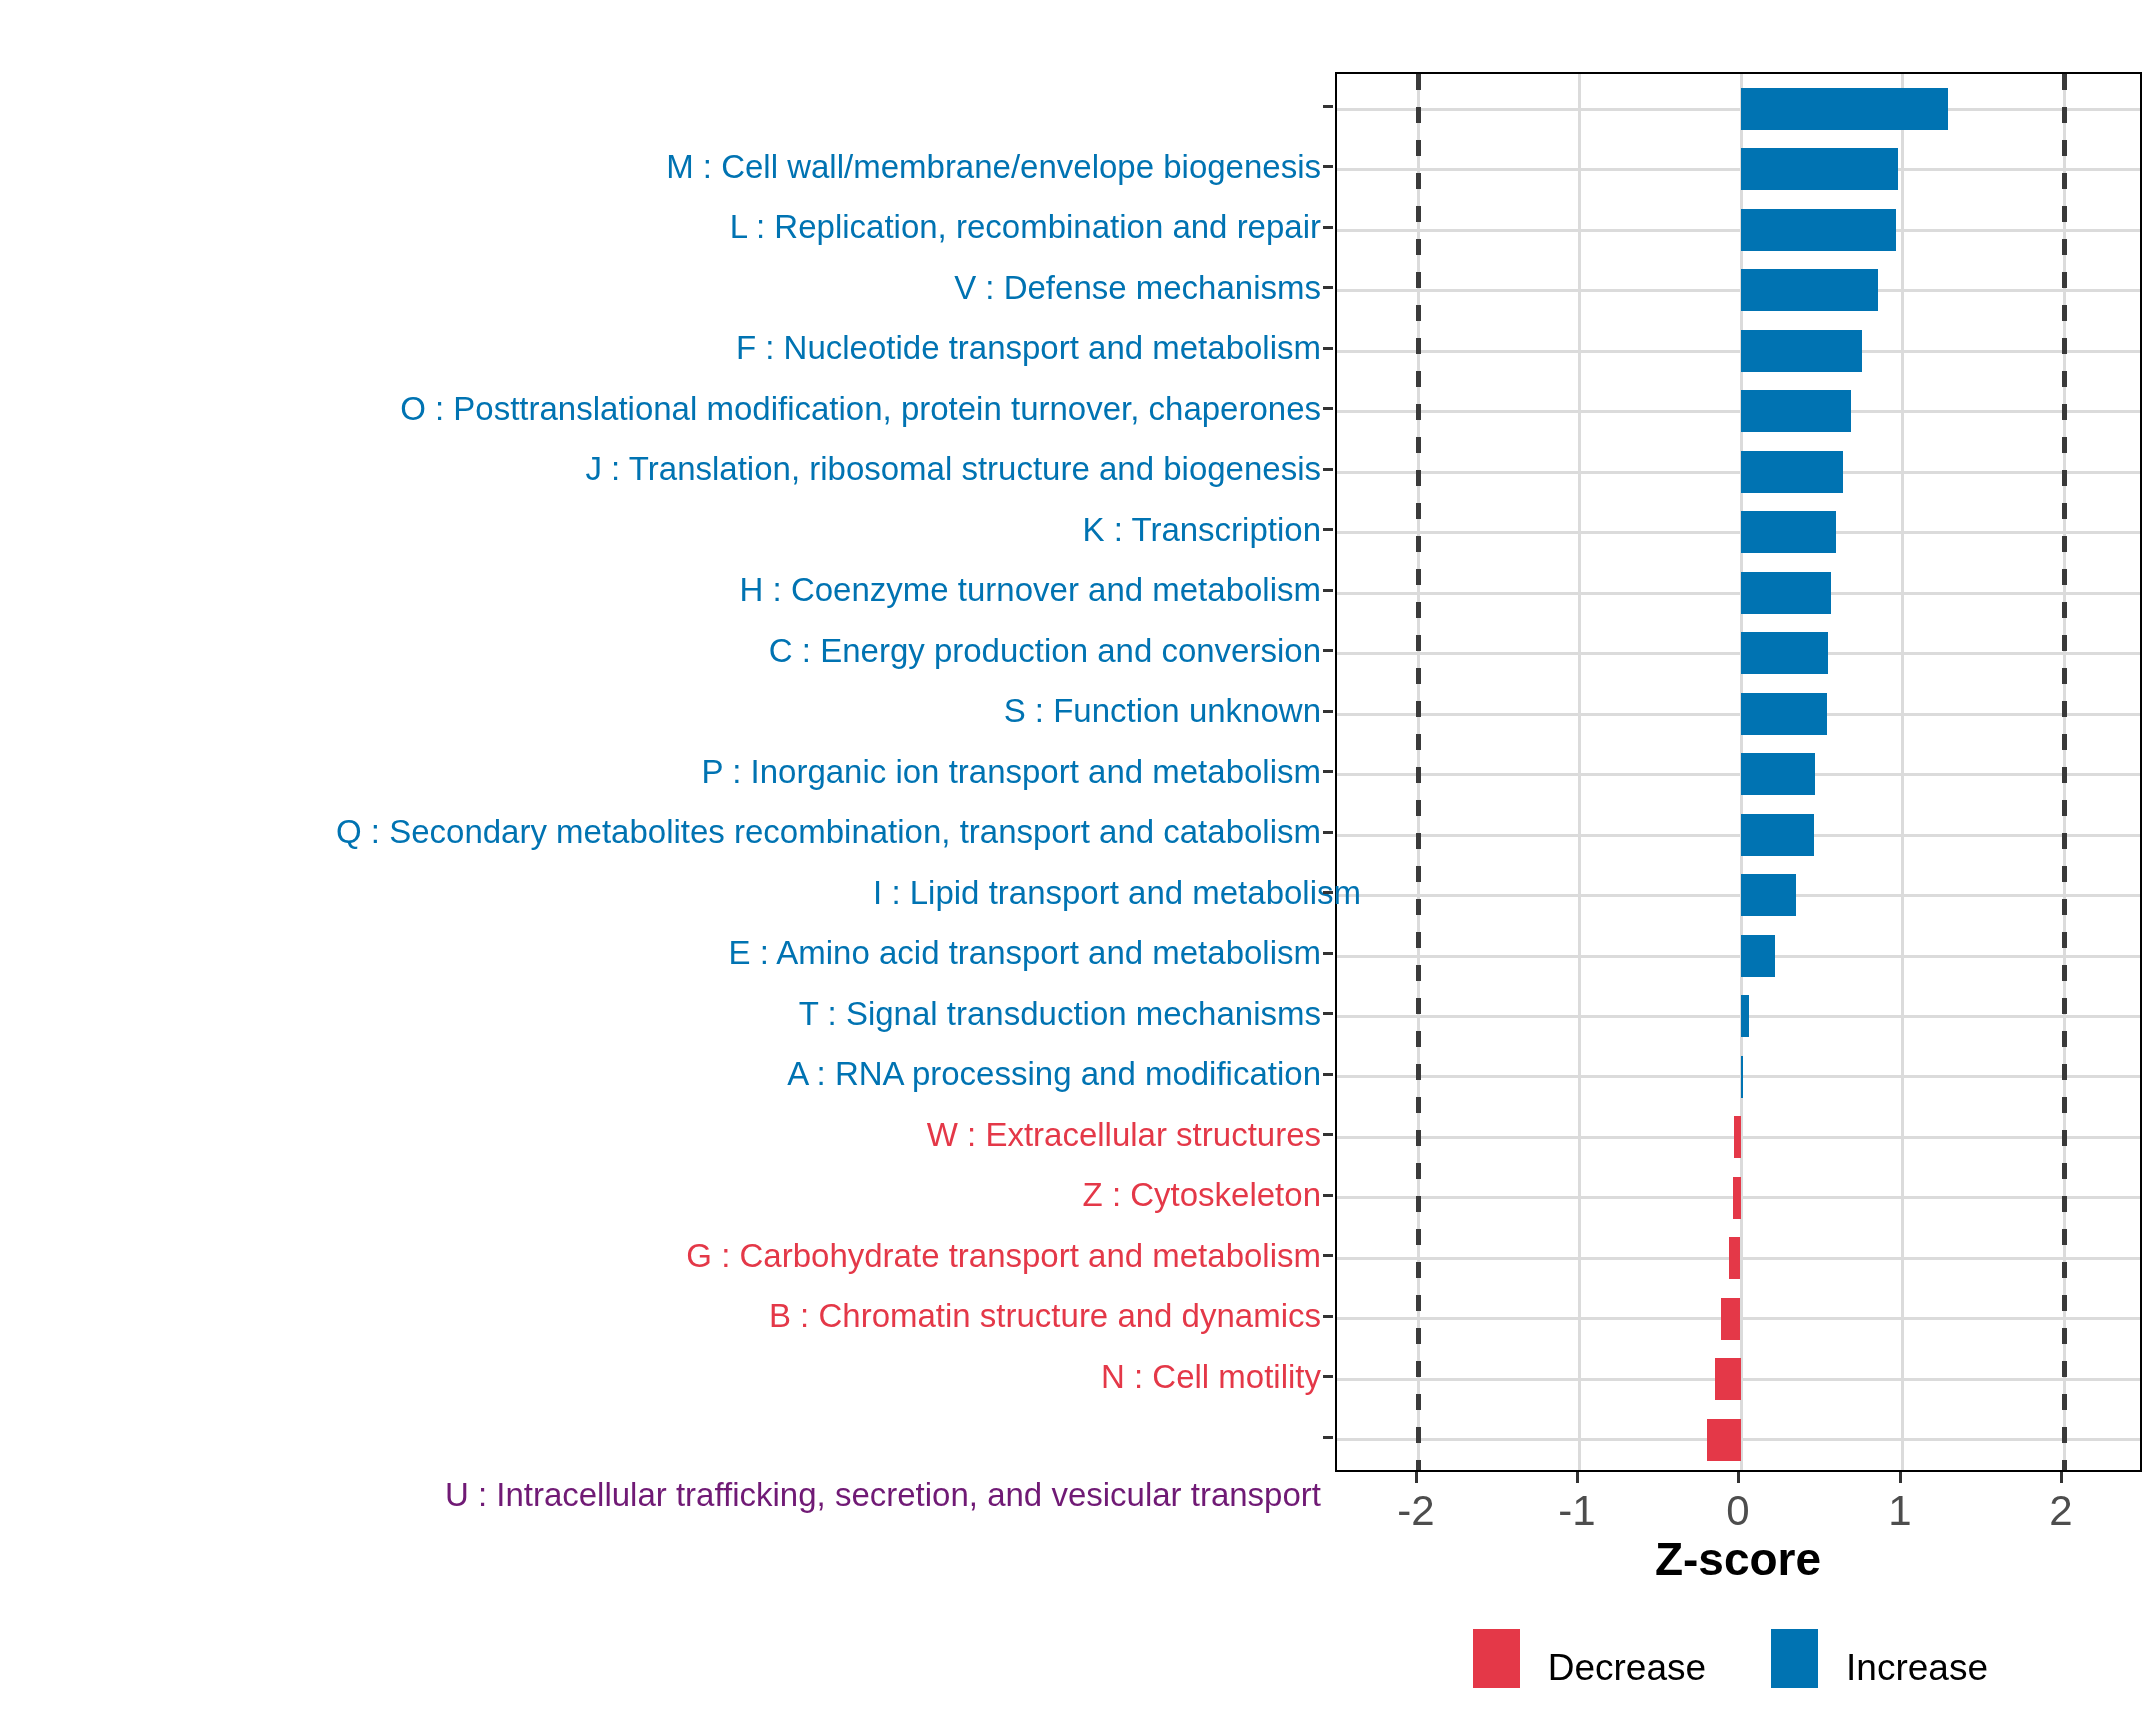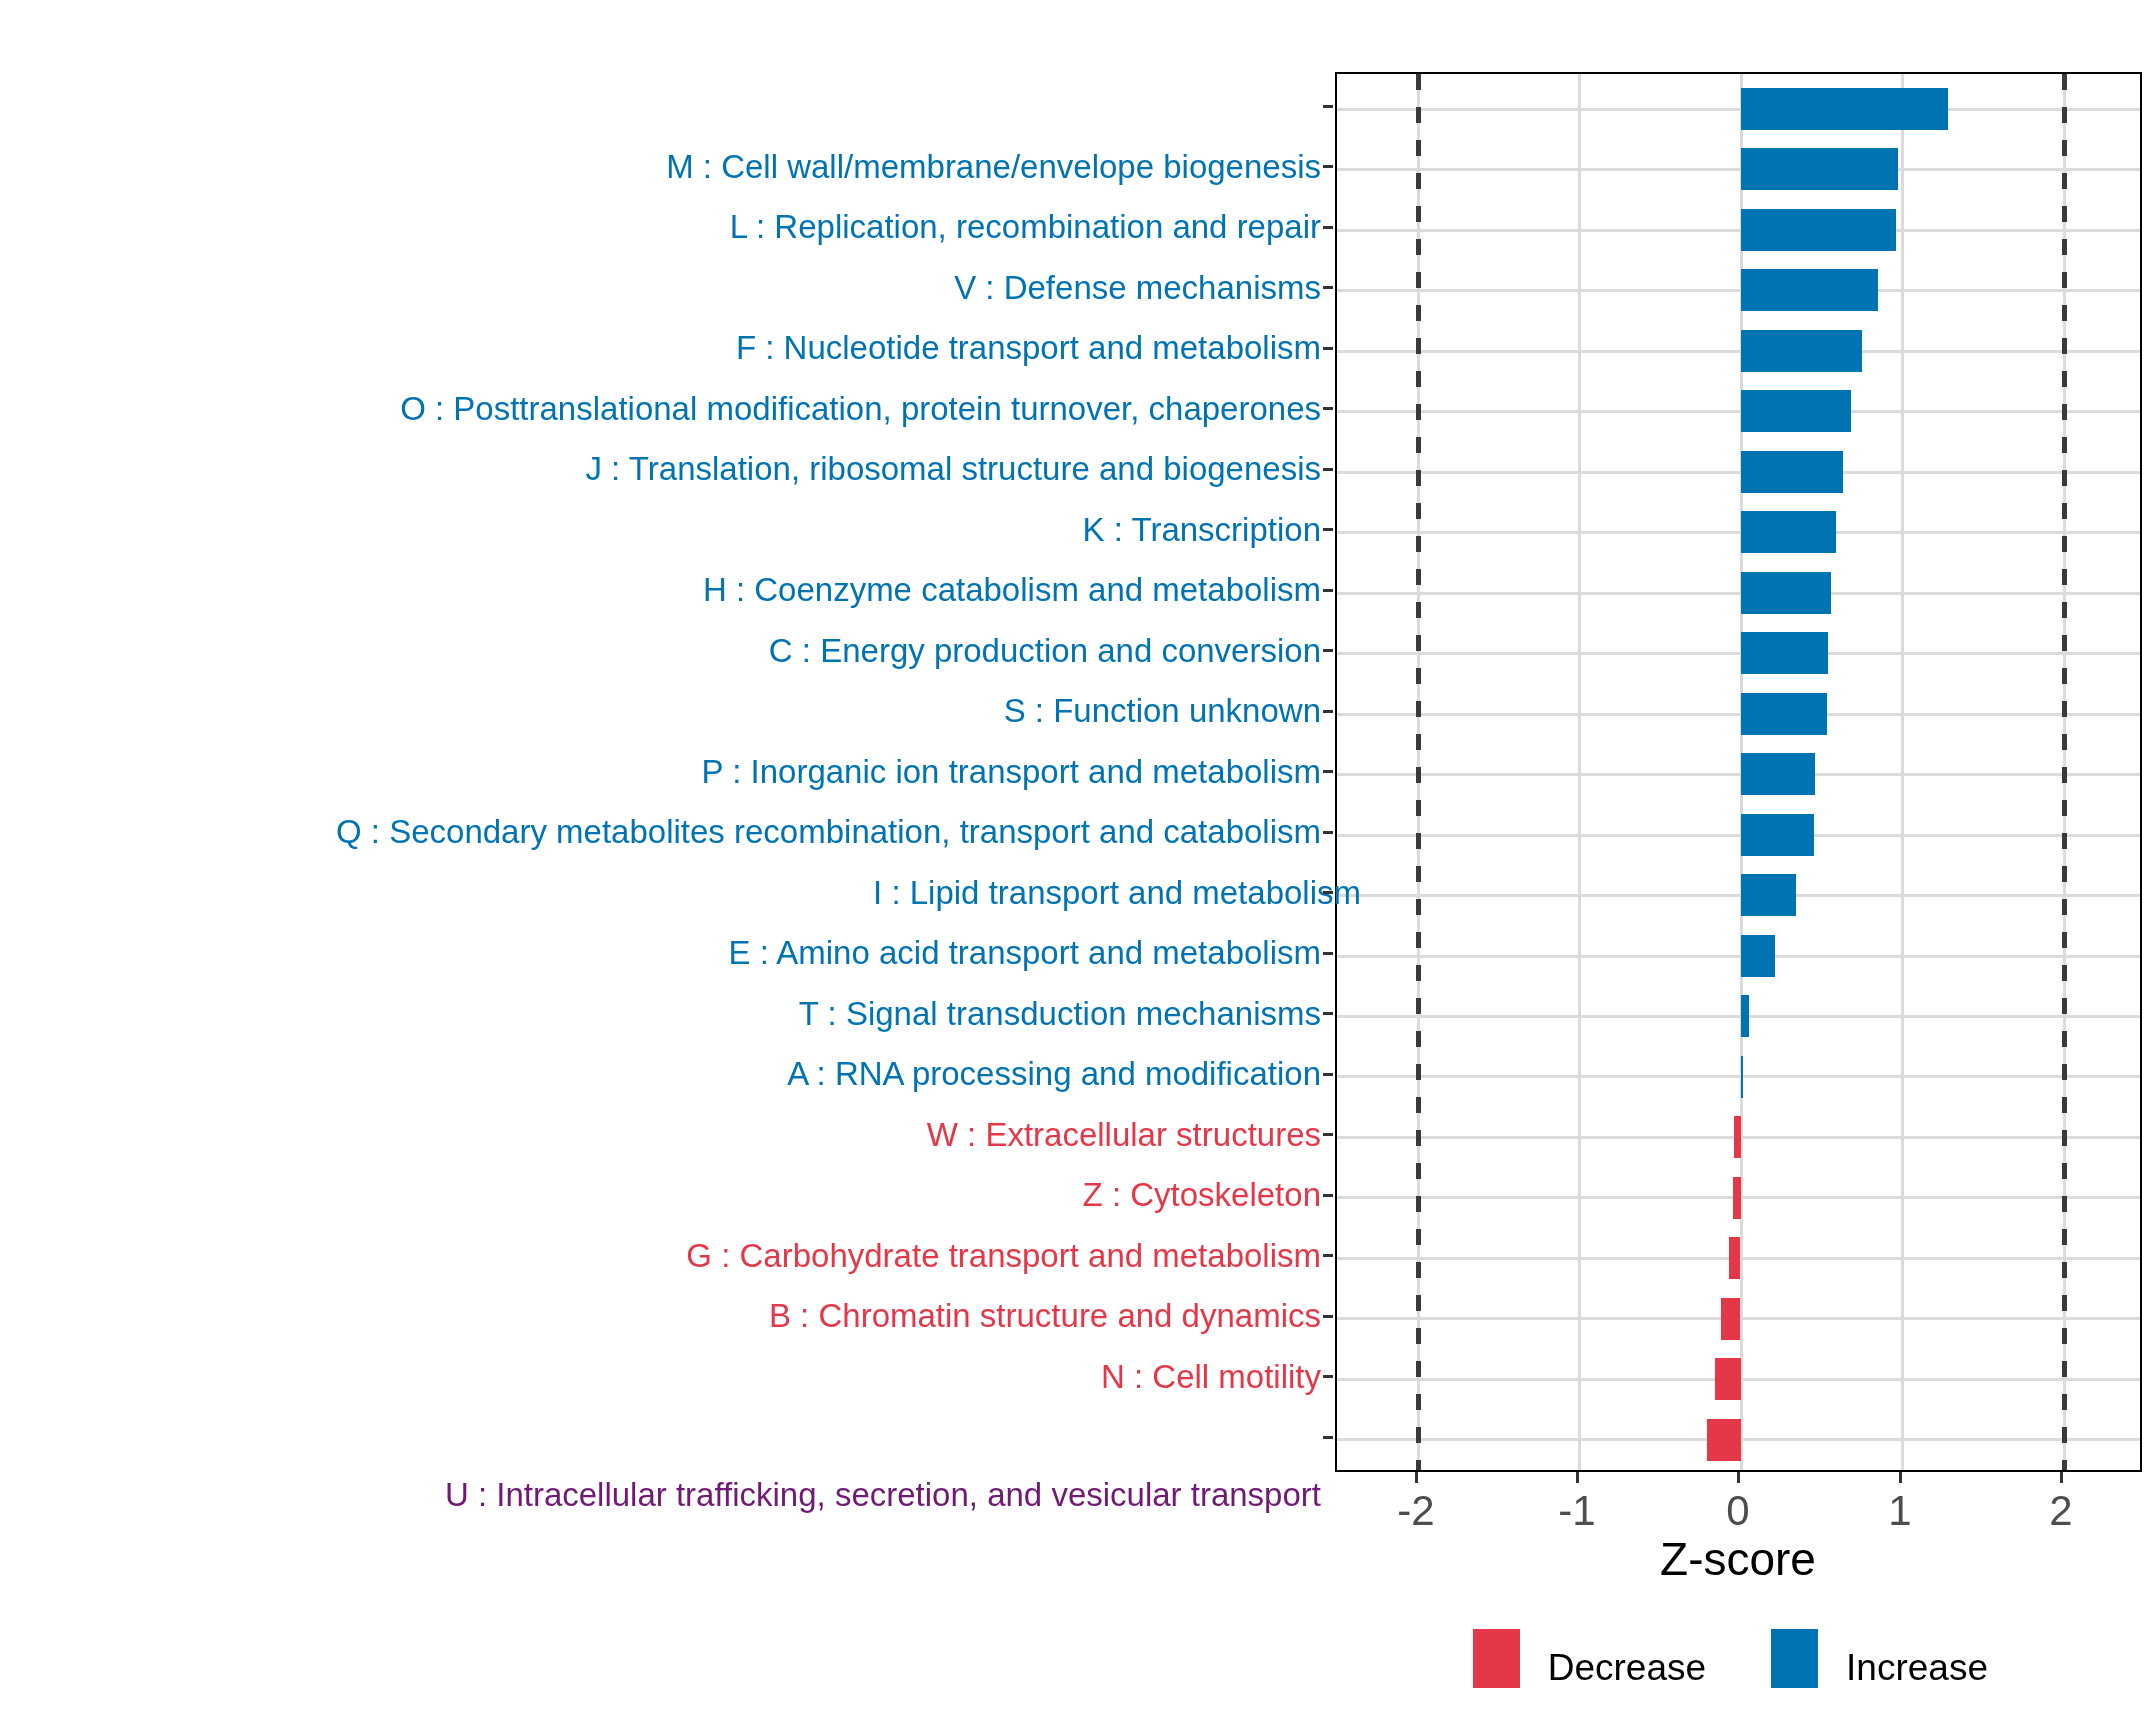--- a/index.html
+++ b/index.html
@@ -54,21 +54,21 @@
   }
   .xticklabel {
     position: absolute;
     transform: translateX(-50%);
     font-size: 42px; color: #4d4d4d; line-height: 43px;
   }
   #xtitle {
     position: absolute;
     left: 1738px; top: 1536px;
     transform: translateX(-50%);
-    font-size: 46px; font-weight: normal; color: #000000;
+    font-size: 46px; font-weight: bold; color: #000000;
     line-height: 47px;
   }
   
   #legend {
     position: absolute;
     top: 1629px; right: 163px;
     display: flex; align-items: center; gap: 65px;
   }
   .legend-item { display: flex; align-items: flex-end; gap: 28px; }
   .legend-swatch { width: 47px; height: 59px; }
@@ -144,21 +144,21 @@
       <div class="ylabel" style="top: 265px; color: rgb(0, 115, 178);">V : Defense mechanisms</div>
       <div class="ytick" style="top: 286px;"></div>
       <div class="ylabel" style="top: 325px; color: rgb(0, 115, 178);">F : Nucleotide transport and metabolism</div>
       <div class="ytick" style="top: 347px;"></div>
       <div class="ylabel" style="top: 386px; color: rgb(0, 115, 178);">O : Posttranslational modification, protein turnover, chaperones</div>
       <div class="ytick" style="top: 407px;"></div>
       <div class="ylabel" style="top: 446px; color: rgb(0, 115, 178);">J : Translation, ribosomal structure and biogenesis</div>
       <div class="ytick" style="top: 468px;"></div>
       <div class="ylabel" style="top: 507px; color: rgb(0, 115, 178);">K : Transcription</div>
       <div class="ytick" style="top: 528px;"></div>
-      <div class="ylabel" style="top: 567px; color: rgb(0, 115, 178);">H : Coenzyme catabolism and metabolism</div>
+      <div class="ylabel" style="top: 567px; color: rgb(0, 115, 178);">H : Coenzyme turnover and metabolism</div>
       <div class="ytick" style="top: 589px;"></div>
       <div class="ylabel" style="top: 628px; color: rgb(0, 115, 178);">C : Energy production and conversion</div>
       <div class="ytick" style="top: 649px;"></div>
       <div class="ylabel" style="top: 688px; color: rgb(0, 115, 178);">S : Function unknown</div>
       <div class="ytick" style="top: 710px;"></div>
       <div class="ylabel" style="top: 749px; color: rgb(0, 115, 178);">P : Inorganic ion transport and metabolism</div>
       <div class="ytick" style="top: 770px;"></div>
       <div class="ylabel" style="top: 809px; color: rgb(0, 115, 178);">Q : Secondary metabolites recombination, transport and catabolism</div>
       <div class="ytick" style="top: 831px;"></div>
       <div class="ylabel" style="top: 870px; color: rgb(0, 115, 178); padding-left: 40px;">I : Lipid transport and metabolism</div>

